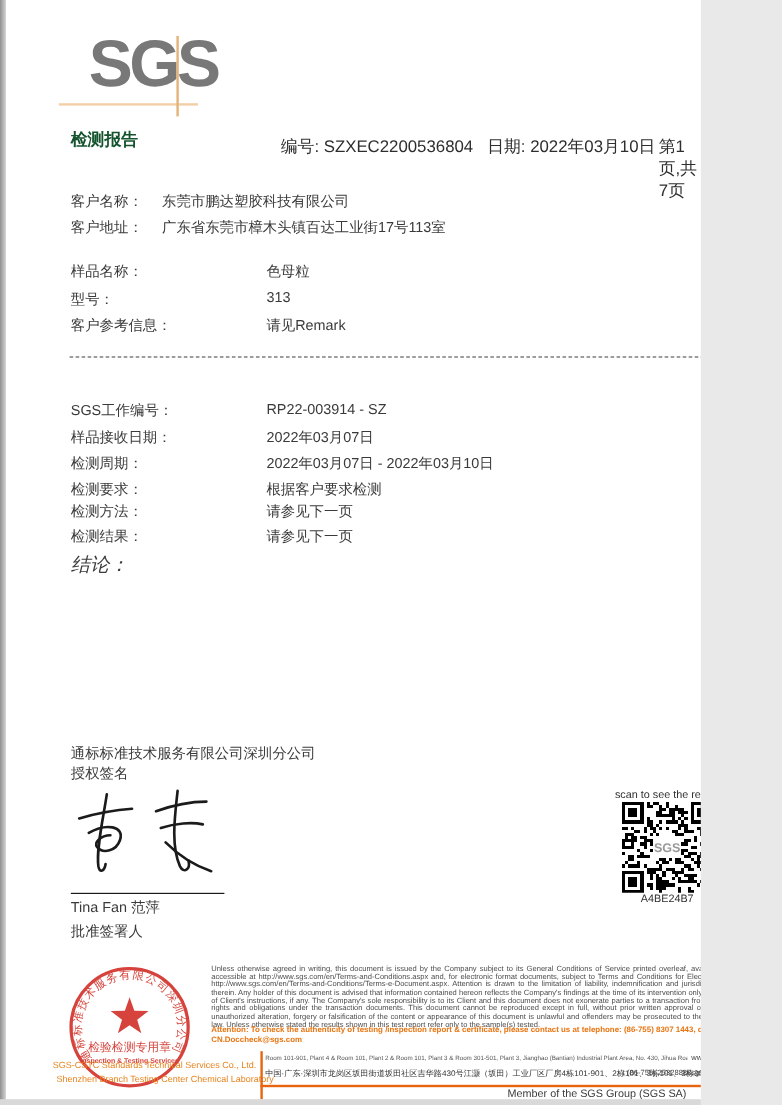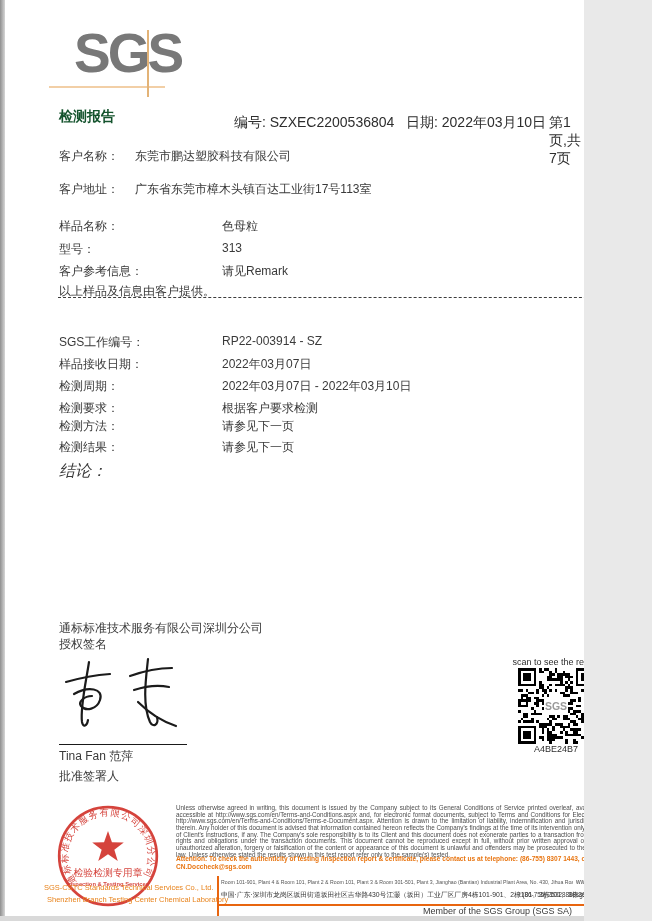--- a/index.html
+++ b/index.html
@@ -71,42 +71,41 @@
 
   <div class="logo-text">SGS</div>
   <div class="logo-hline"></div>
   <div class="logo-vline"></div>
 
   <div class="doc-title">检测报告</div>
   <div class="hmeta hm-no">编号: SZXEC2200536804</div>
   <div class="hmeta hm-date">日期: 2022年03月10日</div>
   <div class="hmeta hm-page">第1页,共7页</div>
 
-  <div class="frow" style="top:148px">
+  <div class="frow" style="top:160px">
     <span class="lbl">客户名称：</span>
     <span class="val-near">东莞市鹏达塑胶科技有限公司</span>
   </div>
   <div class="frow" style="top:181px">
     <span class="lbl">客户地址：</span>
     <span class="val-near">广东省东莞市樟木头镇百达工业街17号113室</span>
   </div>
 
   <div class="frow" style="top:218px">
     <span class="lbl">样品名称：</span>
     <span class="val-far">色母粒</span>
   </div>
   <div class="frow" style="top:241px">
     <span class="lbl">型号：</span>
     <span class="val-far">313</span>
   </div>
   <div class="frow" style="top:263px">
     <span class="lbl">客户参考信息：</span>
     <span class="val-far">请见Remark</span>
   </div>
-  <div class="note-line">以上样品及信息由客户提供。</div>
   <div class="dashed-sep"></div>
 
   <div class="frow" style="top:334px">
     <span class="lbl">SGS工作编号：</span>
     <span class="val-far">RP22-003914 - SZ</span>
   </div>
   <div class="frow" style="top:356px">
     <span class="lbl">样品接收日期：</span>
     <span class="val-far">2022年03月07日</span>
   </div>

